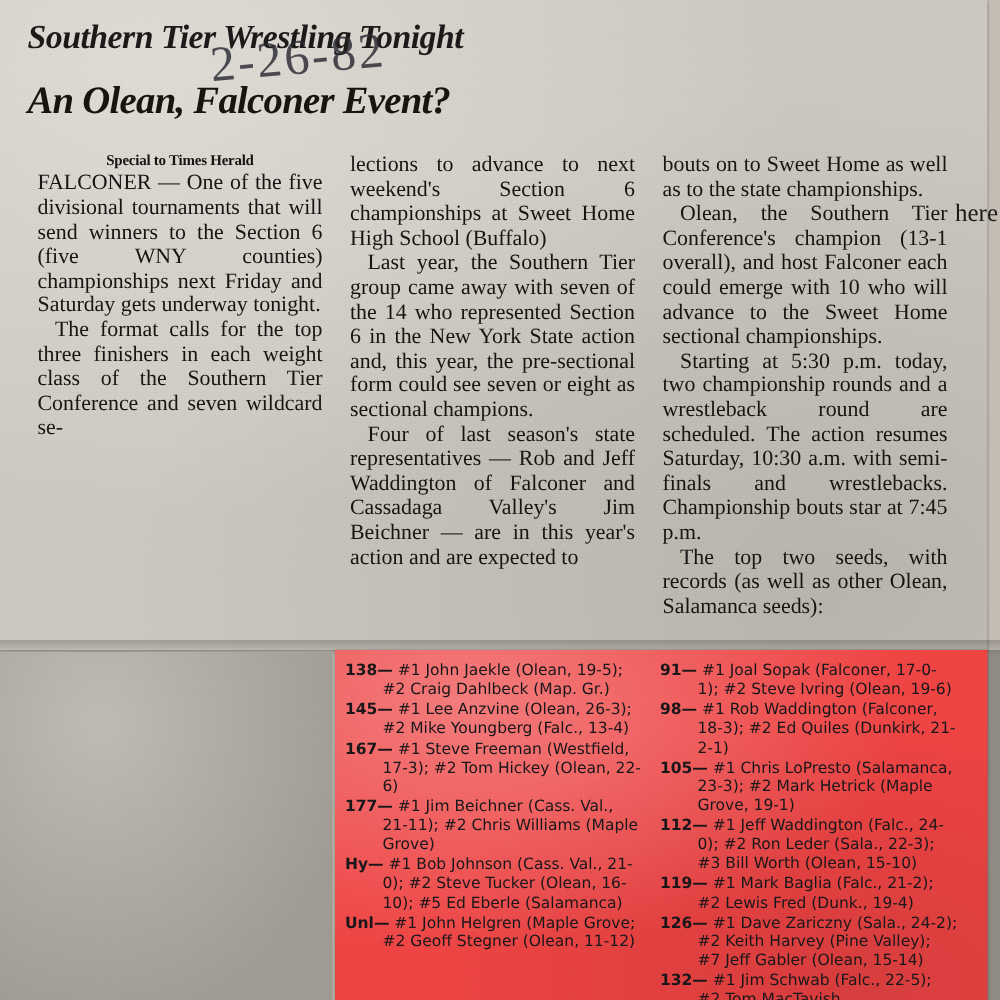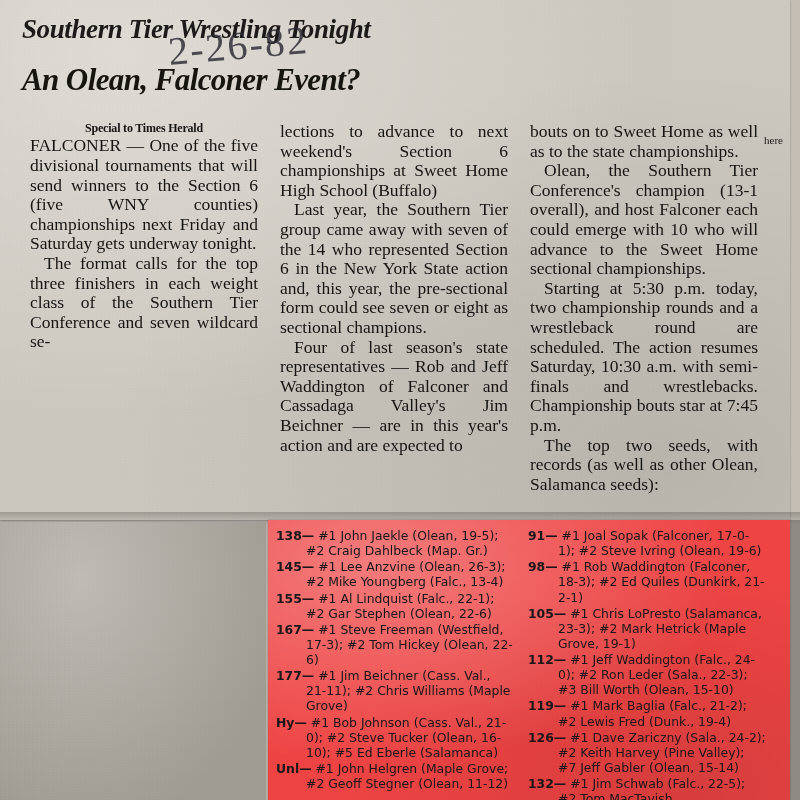--- a/index.html
+++ b/index.html
@@ -165,24 +165,24 @@
     position: absolute;
     left: 790px;
     top: 0;
     width: 10px;
     height: 520px;
     background: #c3bdb4;
   }
   .sliver-text {
     position: absolute;
     left: 764px;
-    top: 134px;
+    top: 160px;
     width: 36px;
     font-family: "Liberation Serif", serif;
-    font-size: 11px;
+    font-size: 20px;
     color: #1b1917;
     overflow: hidden;
     white-space: nowrap;
   }
   .edge-shadow {
     position: absolute;
     left: 0;
     top: 512px;
     width: 800px;
     height: 12px;
@@ -241,21 +241,20 @@
   <div class="edge-shadow"></div>
 
   <div class="scrap-left"></div>
 
   <div class="seeds">
     <div class="seedcols">
 
       <div class="seedcol">
         <div class="seedrow"><span class="wt">138—</span> <span>#1 John Jaekle (Olean, 19-5); #2 Craig Dahlbeck (Map. Gr.)</span></div>
         <div class="seedrow"><span class="wt">145—</span> <span>#1 Lee Anzvine (Olean, 26-3); #2 Mike Youngberg (Falc., 13-4)</span></div>
-        <div class="seedrow"><span class="wt">155—</span> <span>#1 Al Lindquist (Falc., 22-1); #2 Gar Stephen (Olean, 22-6)</span></div>
         <div class="seedrow"><span class="wt">167—</span> <span>#1 Steve Freeman (Westfield, 17-3); #2 Tom Hickey (Olean, 22-6)</span></div>
         <div class="seedrow"><span class="wt">177—</span> <span>#1 Jim Beichner (Cass. Val., 21-11); #2 Chris Williams (Maple Grove)</span></div>
         <div class="seedrow"><span class="wt">Hy—</span> <span>#1 Bob Johnson (Cass. Val., 21-0); #2 Steve Tucker (Olean, 16-10); #5 Ed Eberle (Salamanca)</span></div>
         <div class="seedrow"><span class="wt">Unl—</span> <span>#1 John Helgren (Maple Grove; #2 Geoff Stegner (Olean, 11-12)</span></div>
       </div>
 
       <div class="seedcol">
         <div class="seedrow"><span class="wt">91—</span> <span>#1 Joal Sopak (Falconer, 17-0-1); #2 Steve Ivring (Olean, 19-6)</span></div>
         <div class="seedrow"><span class="wt">98—</span> <span>#1 Rob Waddington (Falconer, 18-3); #2 Ed Quiles (Dunkirk, 21-2-1)</span></div>
         <div class="seedrow"><span class="wt">105—</span> <span>#1 Chris LoPresto (Salamanca, 23-3); #2 Mark Hetrick (Maple Grove, 19-1)</span></div>

